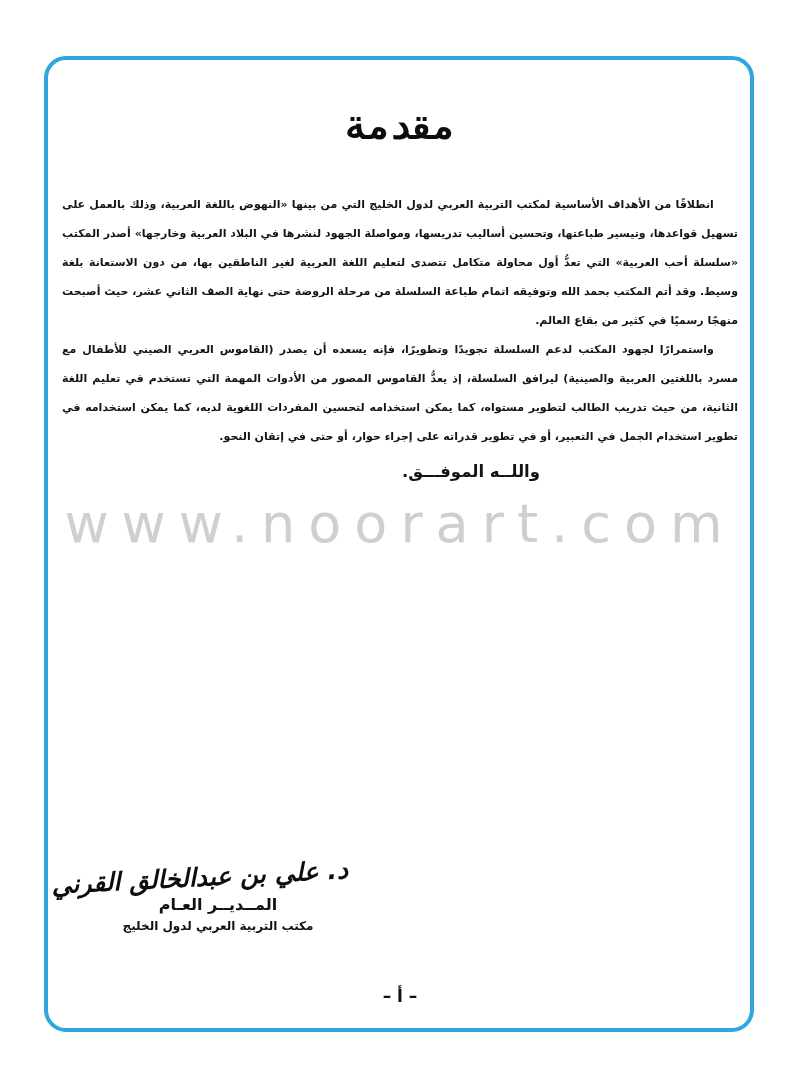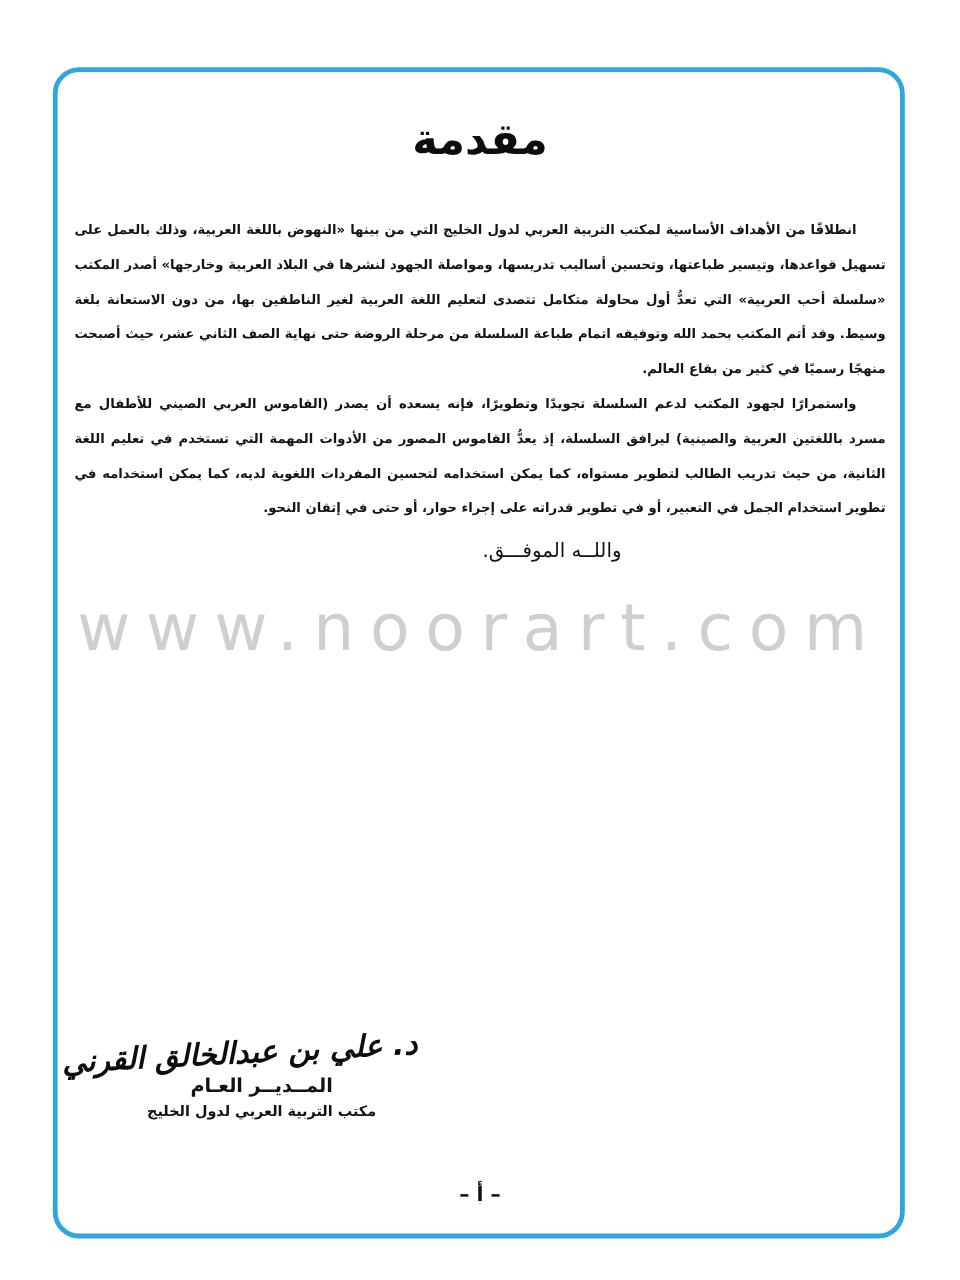--- a/index.html
+++ b/index.html
@@ -32,35 +32,36 @@
     right: 62px;
     top: 88px;
     direction: rtl;
     text-align: justify;
   }
   .title {
     text-align: center;
     font-size: 36px;
     font-weight: bold;
     letter-spacing: 2px;
-    margin: 8px 0 40px 0;
+    margin: 18px 0 40px 0;
     color: #0d0d0d;
+    font-family: Liberation Mono, monospace;
   }
   .body-par {
     margin: 0;
     font-size: 11px;
     font-weight: bold;
     line-height: 29px;
     text-indent: 2.2em;
     color: #141414;
   }
   .closing {
     margin: 6px 0 0 0;
     font-size: 16.5px;
-    font-weight: normal;
+    font-weight: bold;
     line-height: 29px;
     text-align: left;
     margin-left: 340px;
     text-indent: 0;
   }
   .signature-block {
     position: absolute;
     left: 88px;
     top: 862px;
     width: 260px;

